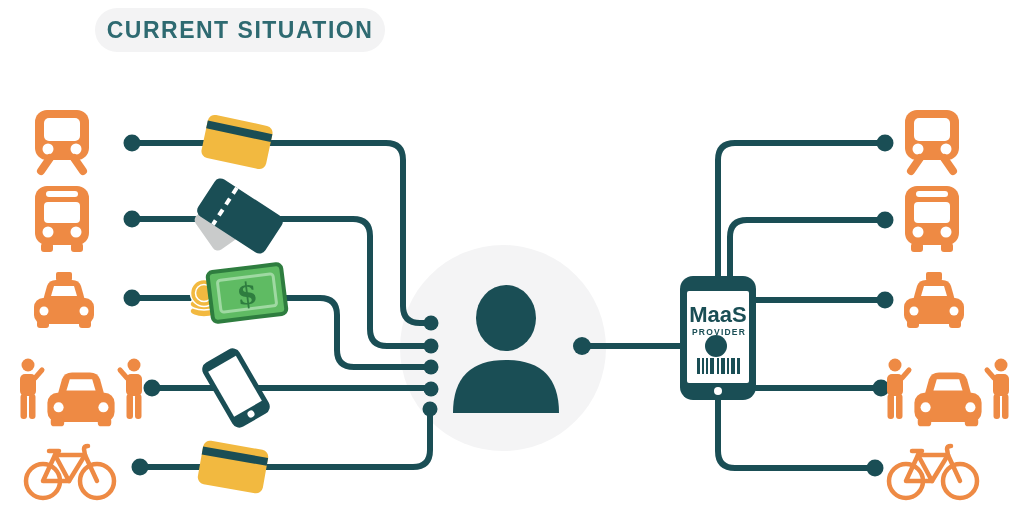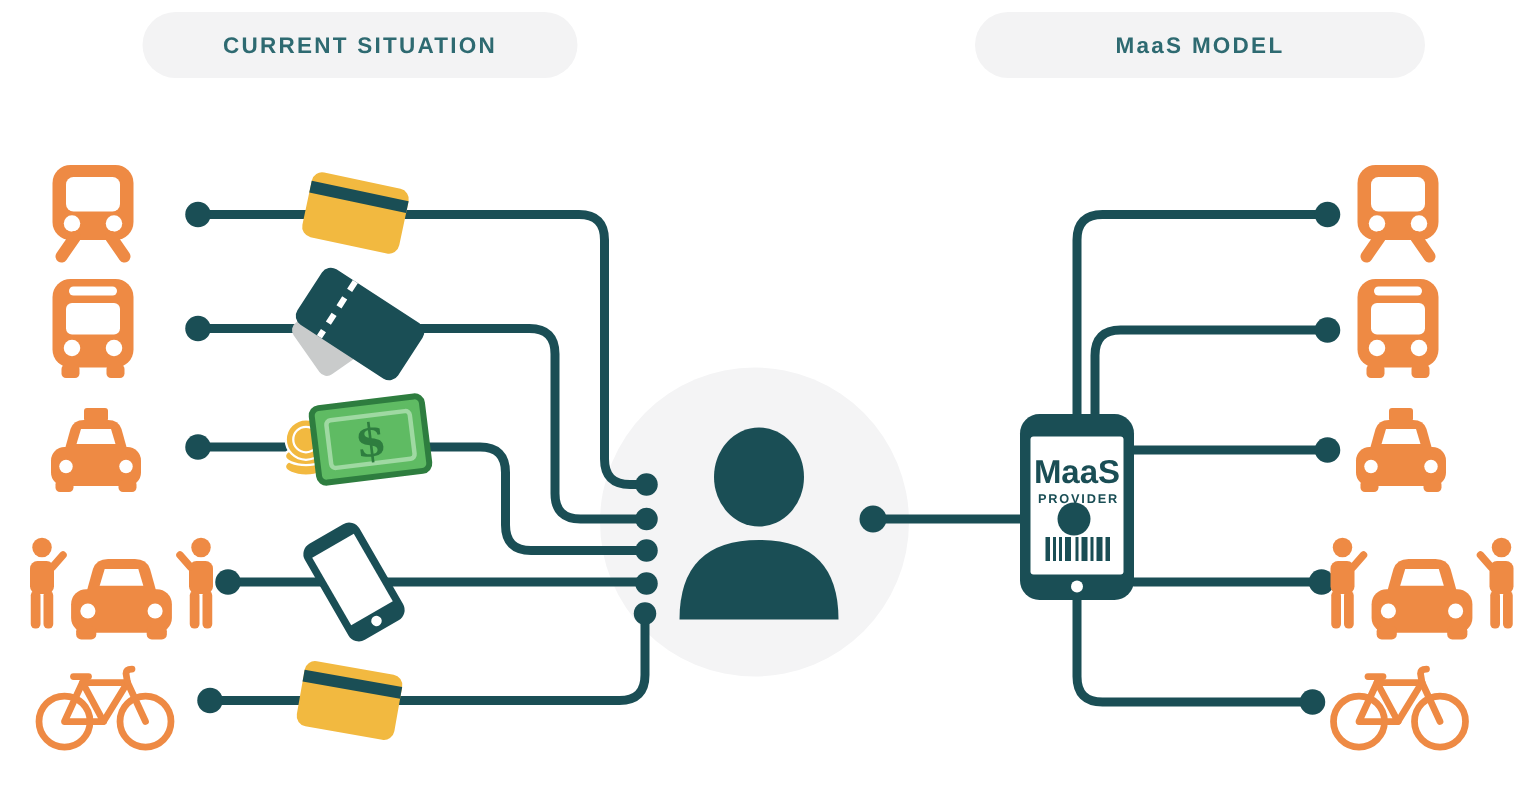--- a/index.html
+++ b/index.html
@@ -9,38 +9,35 @@
     --yellow:#F2B940;
     --pill:#F3F3F4;
     --circle:#F4F4F5;
   }
   *{margin:0;padding:0;box-sizing:border-box;}
   body{background:#fff;font-family:"Liberation Sans",sans-serif;}
   .canvas{position:relative;width:1024px;height:523px;background:#fff;overflow:hidden;}
   .title-pill{
     position:absolute;top:8px;height:44px;border-radius:24px;background:var(--pill);
     display:flex;align-items:center;justify-content:center;
-    color:var(--title-teal);font-size:15px;font-weight:600;letter-spacing:1.5px;
+    color:var(--title-teal);font-size:23px;font-weight:600;letter-spacing:1.5px;
   }
   .title-left{left:95px;width:290px;}
   .title-right{left:650px;width:300px;}
   svg.diagram{position:absolute;left:0;top:0;}
   .orange{color:var(--orange);}
   .tealc{color:var(--teal);}
 </style>
 </head>
 <body>
 
 <div class="canvas">
 
   <div class="title-pill title-left">
     <span>CURRENT SITUATION</span>
-  </div>
-  <div class="title-pill title-right">
-    <span>MaaS MODEL</span>
   </div>
 
   <svg class="diagram" width="1024" height="523" viewBox="0 0 1024 523">
 
     <defs>
 
       <g id="i-train">
         <rect x="-27" y="-31" width="54" height="50" rx="12" fill="currentColor"></rect>
         <rect x="-18" y="-23" width="36" height="23" rx="5" fill="#fff"></rect>
         <circle cx="-14" cy="8" r="5.5" fill="#fff"></circle>

